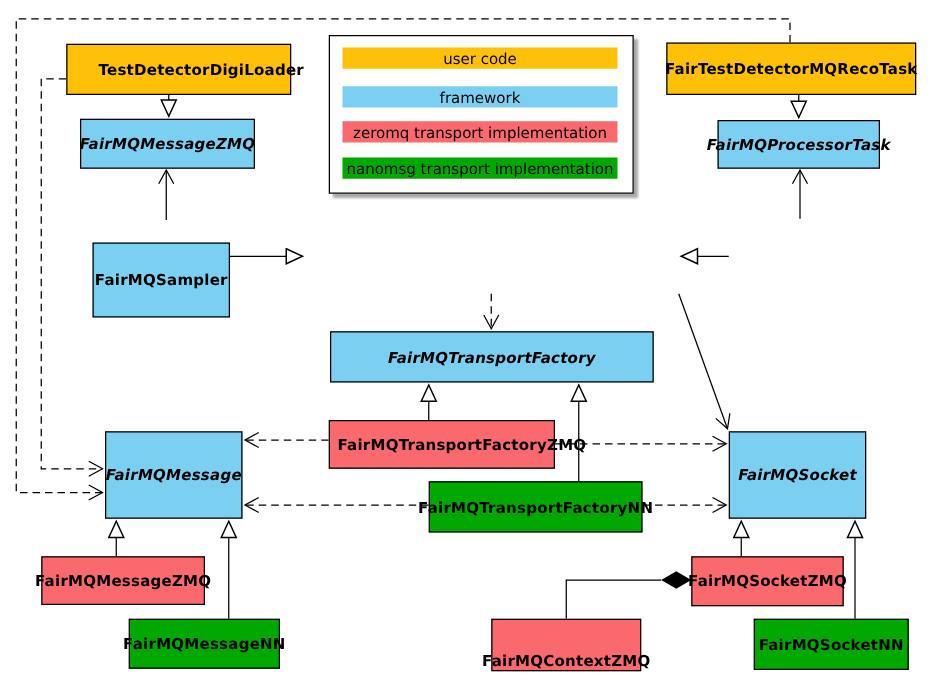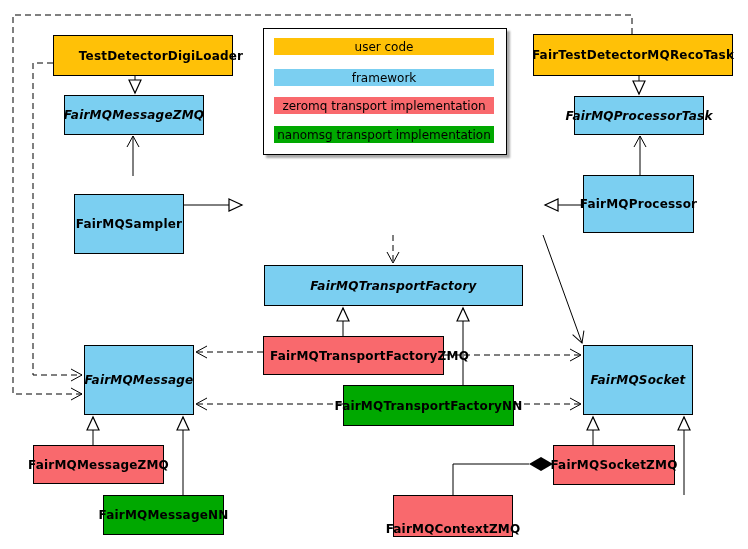--- a/index.html
+++ b/index.html
@@ -96,23 +96,20 @@
 
   <div class="node abstract" style="left: 574px; top: 96px; width: 130px; height: 39px; background: rgb(123, 207, 241);">
     <span>FairMQProcessorTask</span>
   </div>
 
   <div class="node" style="left: 74px; top: 176px; width: 110px; height: 60px; background: rgb(123, 207, 241); margin-top: 18px;">
     <span>FairMQSampler</span>
   </div>
 
 
-  <div class="node" style="left: 583px; top: 175px; width: 111px; height: 58px; background: rgb(123, 207, 241);">
-    <span>FairMQProcessor</span>
-  </div>
 
   <div class="node abstract" style="left: 264px; top: 265px; width: 259px; height: 41px; background: rgb(123, 207, 241);">
     <span>FairMQTransportFactory</span>
   </div>
 
   <div class="node" style="left: 263px; top: 336px; width: 181px; height: 39px; background: rgb(249, 105, 109); padding-left: 32px;">
     <span>FairMQTransportFactoryZMQ</span>
   </div>
 
   <div class="node" style="left: 343px; top: 385px; width: 171px; height: 41px; background: rgb(0, 168, 0);">
@@ -136,14 +133,17 @@
   </div>
 
   <div class="node" style="left: 393px; top: 495px; width: 120px; height: 42px; background: rgb(249, 105, 109); align-items: flex-end;">
     <span>FairMQContextZMQ</span>
   </div>
 
   <div class="node" style="left: 553px; top: 445px; width: 122px; height: 40px; background: rgb(249, 105, 109); justify-content: center;">
     <span>FairMQSocketZMQ</span>
   </div>
 
+  <div class="node" style="left: 603px; top: 495px; width: 124px; height: 41px; background: rgb(0, 168, 0);">
+    <span>FairMQSocketNN</span>
+  </div>
 
 </div>
 
 </body></html>

